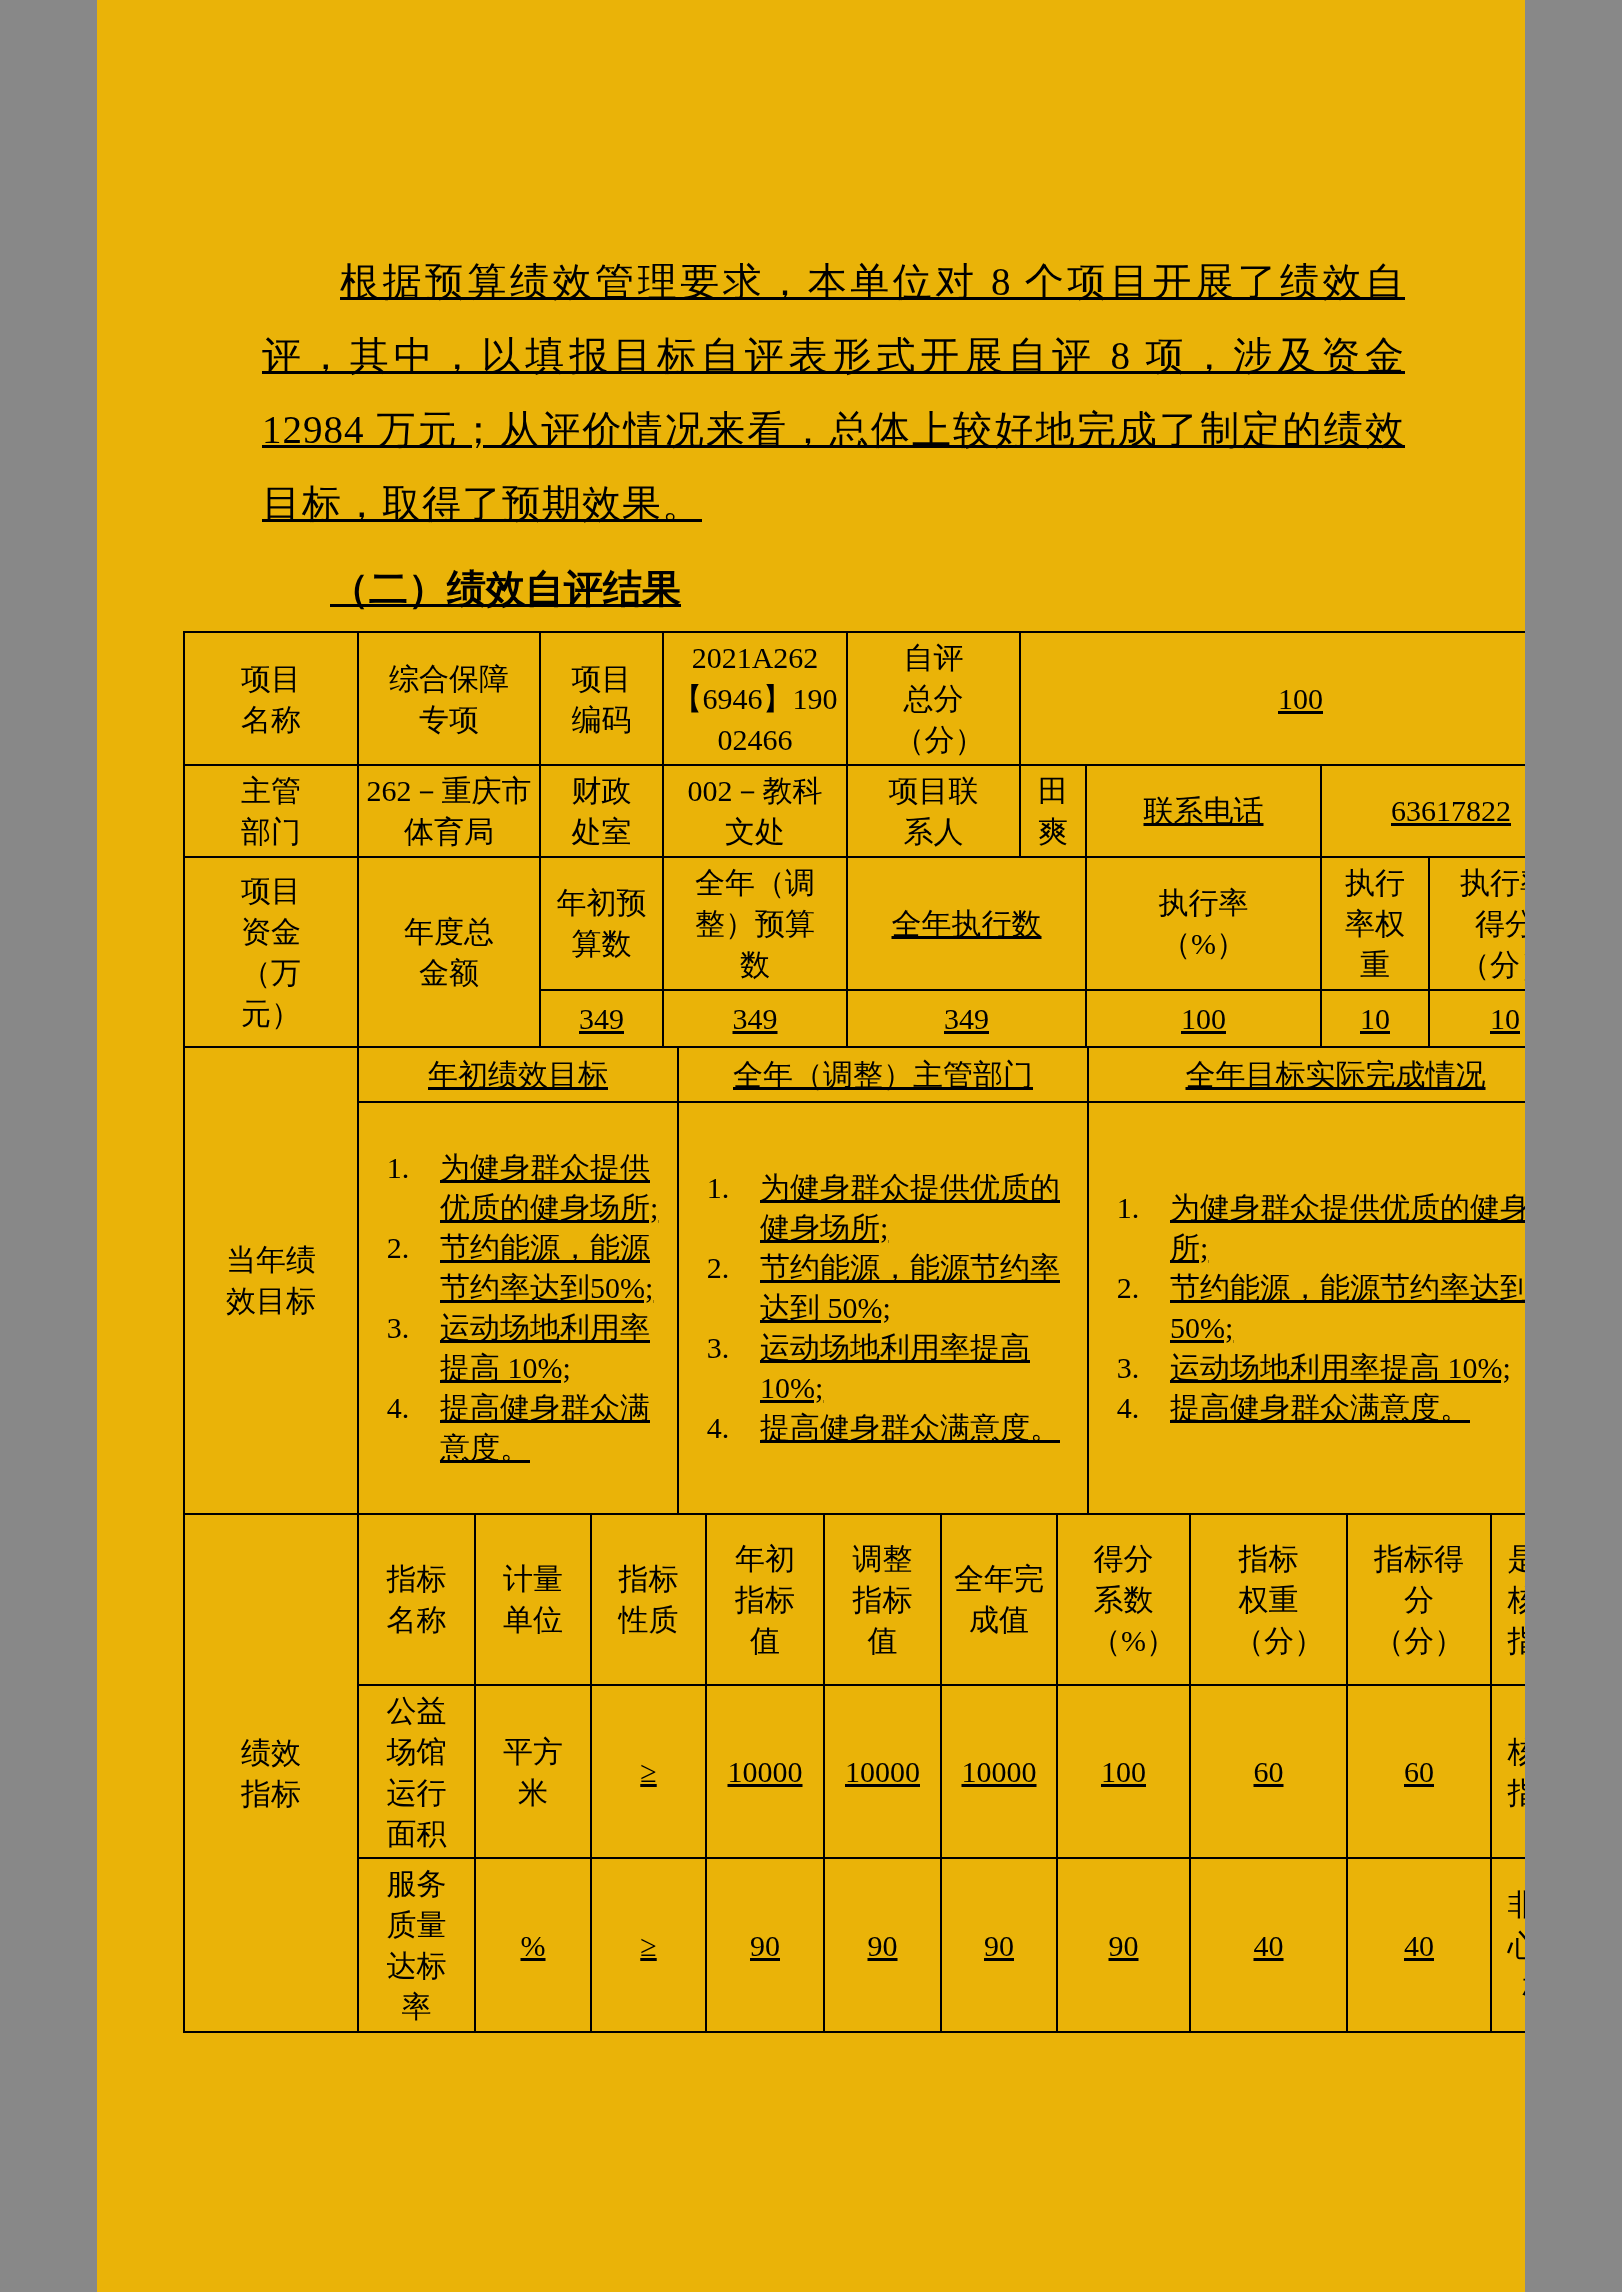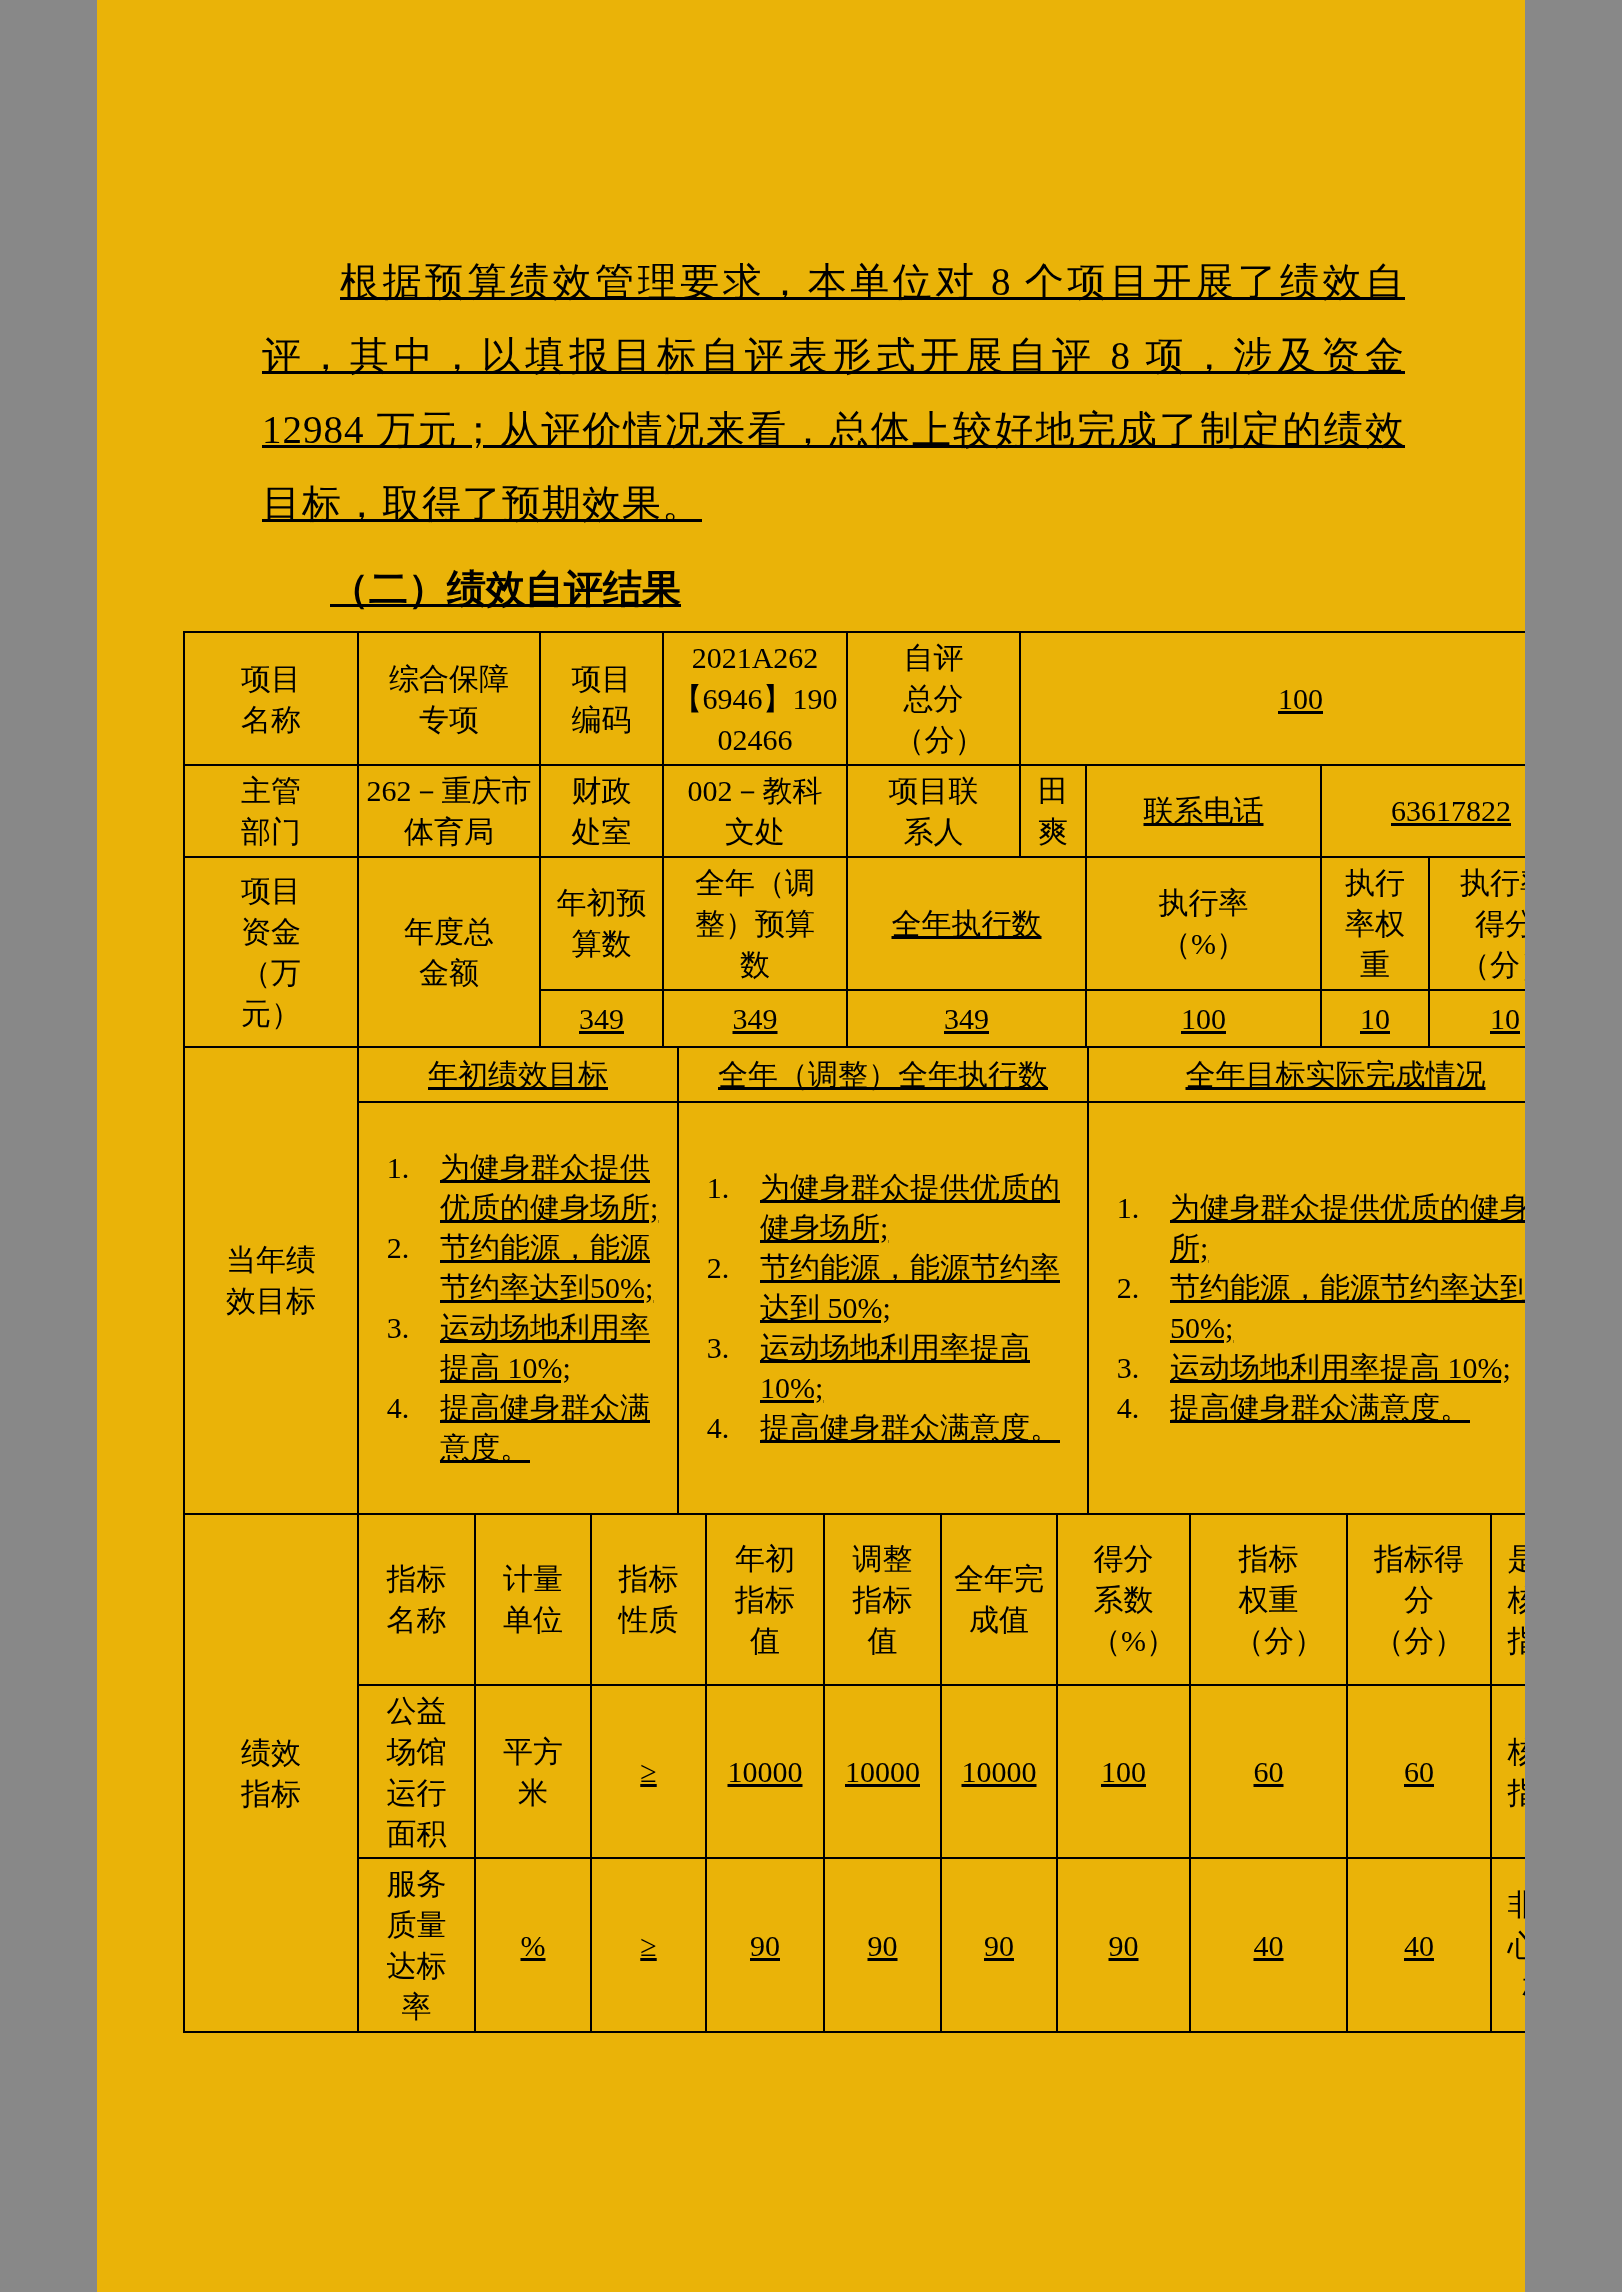--- a/index.html
+++ b/index.html
@@ -115,21 +115,21 @@
       <colgroup>
         <col style="width:174px">
           <col style="width:320px">
           <col style="width:410px">
           <col style="width:495px">
       </colgroup>
       <tbody>
           <tr class="r4a">
         <td rowspan="2"><div class="cw w100">当年绩效目标</div></td>
         <td>年初绩效目标</td>
-        <td>全年（调整）全年执行数</td>
+        <td>全年（调整）主管部门</td>
         <td>全年目标实际完成情况</td>
       </tr>
       <tr class="r4b">
         <td class="goal-cell">
           <ol class="goals narrow-ol">
             <li>为健身群众提供优质的健身场所;</li>
             <li>节约能源，能源节约率达到50%;</li>
             <li>运动场地利用率提高 10%;</li>
             <li>提高健身群众满意度。</li>
           </ol>

